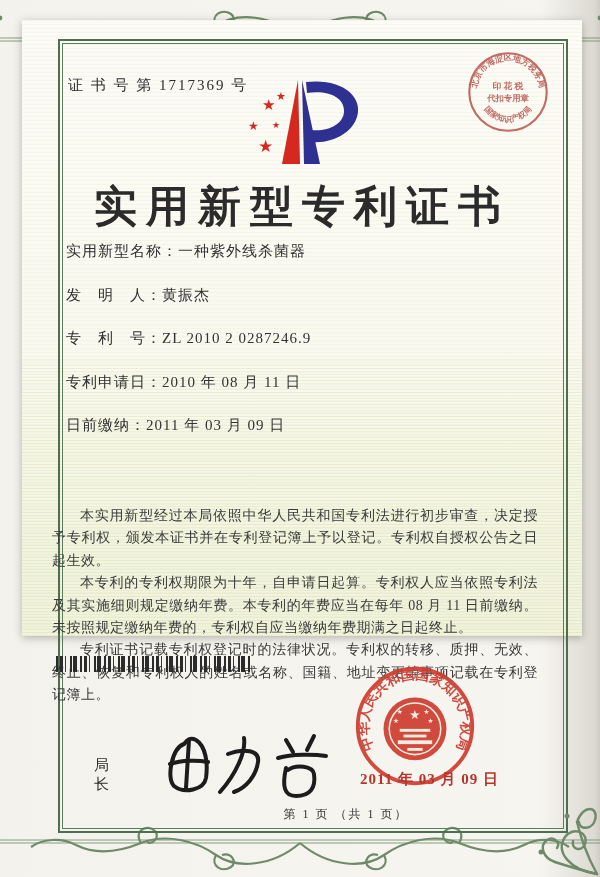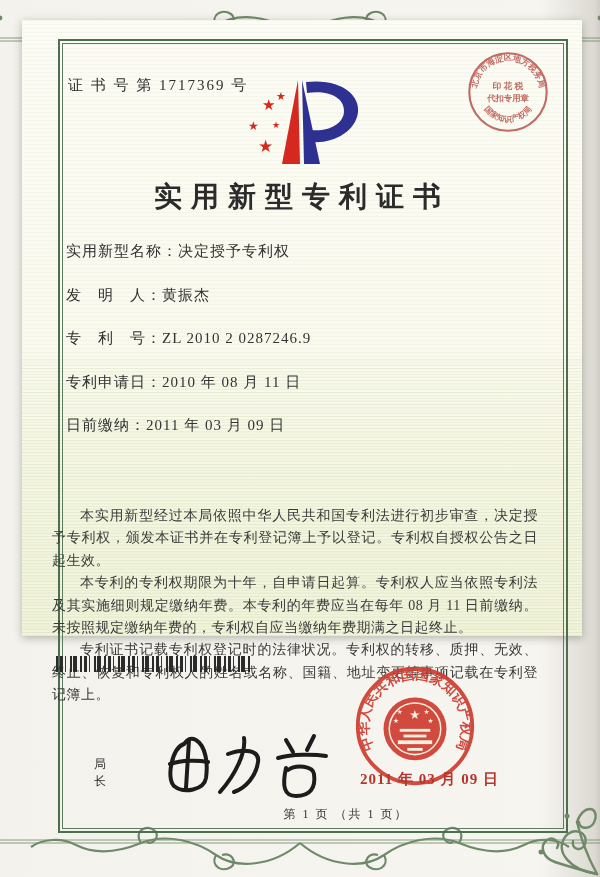--- a/index.html
+++ b/index.html
@@ -32,21 +32,21 @@
     border:1px solid #5d7b5e;
   }
   .cert-number{
     position:absolute;left:46px;top:56px;
     font-size:15px;color:#2e2e2e;letter-spacing:2px;
   }
   .tax-stamp{position:absolute;left:442px;top:28px;width:88px;height:88px;}
   .logo{position:absolute;left:210px;top:52px;width:160px;height:100px;}
   .title{
     position:absolute;left:0;top:158px;width:100%;
-    text-align:center;font-size:28px;font-weight:bold;color:#2b2b2b;letter-spacing:9px;
+    text-align:center;font-size:43px;font-weight:bold;color:#2b2b2b;letter-spacing:9px;
   }
   .fields{position:absolute;left:44px;top:222px;width:470px;}
   .field-row{font-size:15px;color:#2f2f2f;margin-bottom:24.5px;letter-spacing:1px;}
   .field-row .lbl{color:#2f2f2f;}
   .field-row .val{color:#333;}
   .paragraphs{
     position:absolute;left:30px;top:485px;width:486px;
     font-size:14px;line-height:22.4px;color:#3a3a3a;text-align:justify;
   }
   .paragraphs p{margin:0;text-indent:2em;letter-spacing:0.5px;}
@@ -54,21 +54,21 @@
     position:absolute;left:34px;top:636px;width:196px;height:16px;
     background:repeating-linear-gradient(90deg,
       #2b2b2b 0 2px,transparent 2px 4px,
       #2b2b2b 4px 7px,transparent 7px 9px,
       #3a3a3a 9px 10px,transparent 10px 14px,
       #2b2b2b 14px 16px,transparent 16px 17px,
       #2b2b2b 17px 21px,transparent 21px 24px);
   }
   .director-row{position:absolute;left:72px;top:722px;height:80px;}
   .director-label{
-    position:absolute;left:0;top:14px;font-size:12px;color:#2d2d2d;letter-spacing:4px;
+    position:absolute;left:0;top:14px;font-size:15px;color:#2d2d2d;letter-spacing:4px;
   }
   .signature{position:absolute;left:62px;top:-12px;width:200px;height:90px;}
   .office-seal{position:absolute;left:331px;top:644px;width:124px;height:124px;}
   .issue-date{
     position:absolute;left:338px;top:750px;width:160px;
     font-size:15px;color:#b5352c;letter-spacing:1px;font-weight:bold;z-index:5;
   }
   .footer{
     position:absolute;left:0;top:786px;width:100%;text-align:center;
     font-size:12px;color:#333;letter-spacing:2px;padding-left:44px;
@@ -133,21 +133,21 @@
     <text class="star" x="44" y="28" font-size="11" fill="#d5281e">★</text>
     <text class="star" x="16" y="58" font-size="12" fill="#d5281e">★</text>
     <text class="star" x="40" y="56" font-size="9" fill="#d5281e">★</text>
     <text class="star" x="26" y="80" font-size="17" fill="#d5281e">★</text>
   </svg>
 
   <div class="title">实用新型专利证书</div>
 
   <div class="fields">
     <div class="field-row">
-      <span class="lbl">实用新型名称：</span><span class="val">决定授予专利权</span>
+      <span class="lbl">实用新型名称：</span><span class="val">一种紫外线杀菌器</span>
     </div>
     <div class="field-row">
       <span class="lbl">发　明　人：</span><span class="val">黄振杰</span>
     </div>
     <div class="field-row">
       <span class="lbl">专　利　号：</span><span class="val">ZL 2010 2 0287246.9</span>
     </div>
     <div class="field-row">
       <span class="lbl">专利申请日：</span><span class="val">2010 年 08 月 11 日</span>
     </div>

